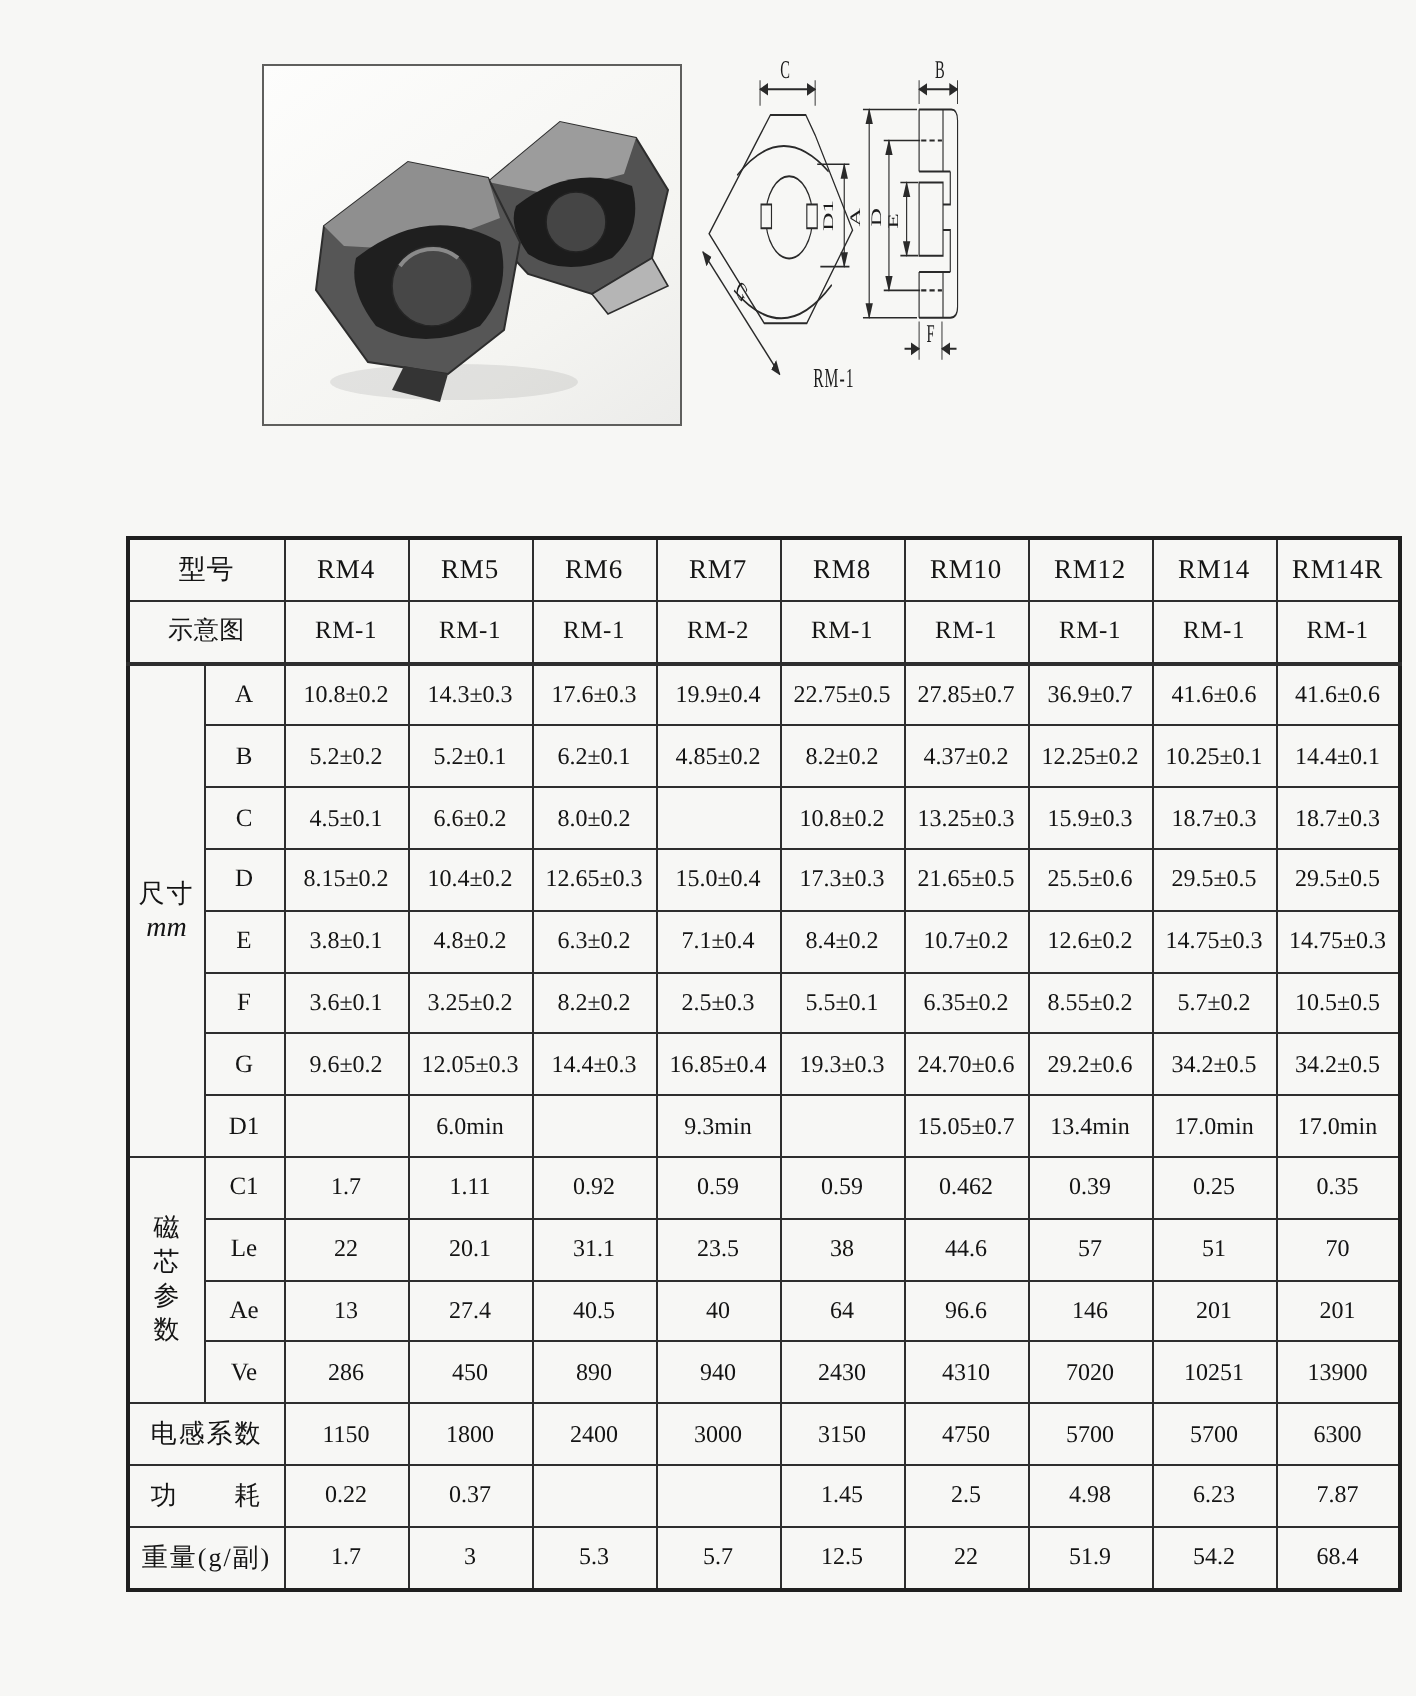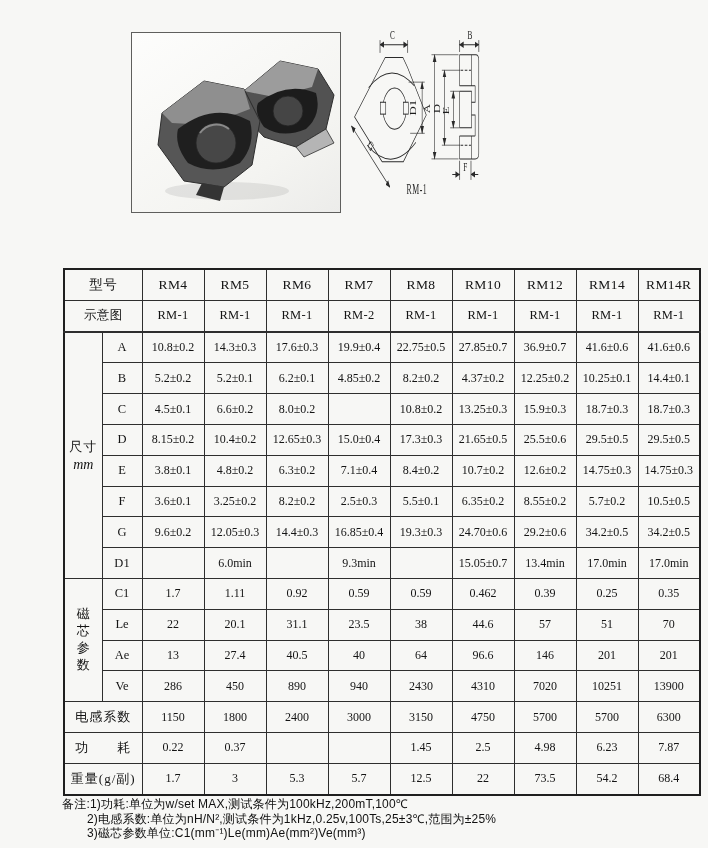--- a/index.html
+++ b/index.html
@@ -337,26 +337,21 @@
           <td>7.87</td>
         </tr>
         <tr>
           <td colspan="2" class="zh">重量(g/副)</td>
           <td>1.7</td>
           <td>3</td>
           <td>5.3</td>
           <td>5.7</td>
           <td>12.5</td>
           <td>22</td>
-          <td>73.5</td>
+          <td>51.9</td>
           <td>54.2</td>
           <td>68.4</td>
         </tr>
       </tbody>
   </table>
 
-  <div class="notes">
-    <div class="note">备注:1)功耗:单位为w/set MAX,测试条件为100kHz,200mT,100℃</div>
-    <div class="note indent">2)电感系数:单位为nH/N²,测试条件为1kHz,0.25v,100Ts,25±3℃,范围为±25%</div>
-    <div class="note indent">3)磁芯参数单位:C1(mm⁻¹)Le(mm)Ae(mm²)Ve(mm³)</div>
-  </div>
 
 </div>
 
 </body></html>

